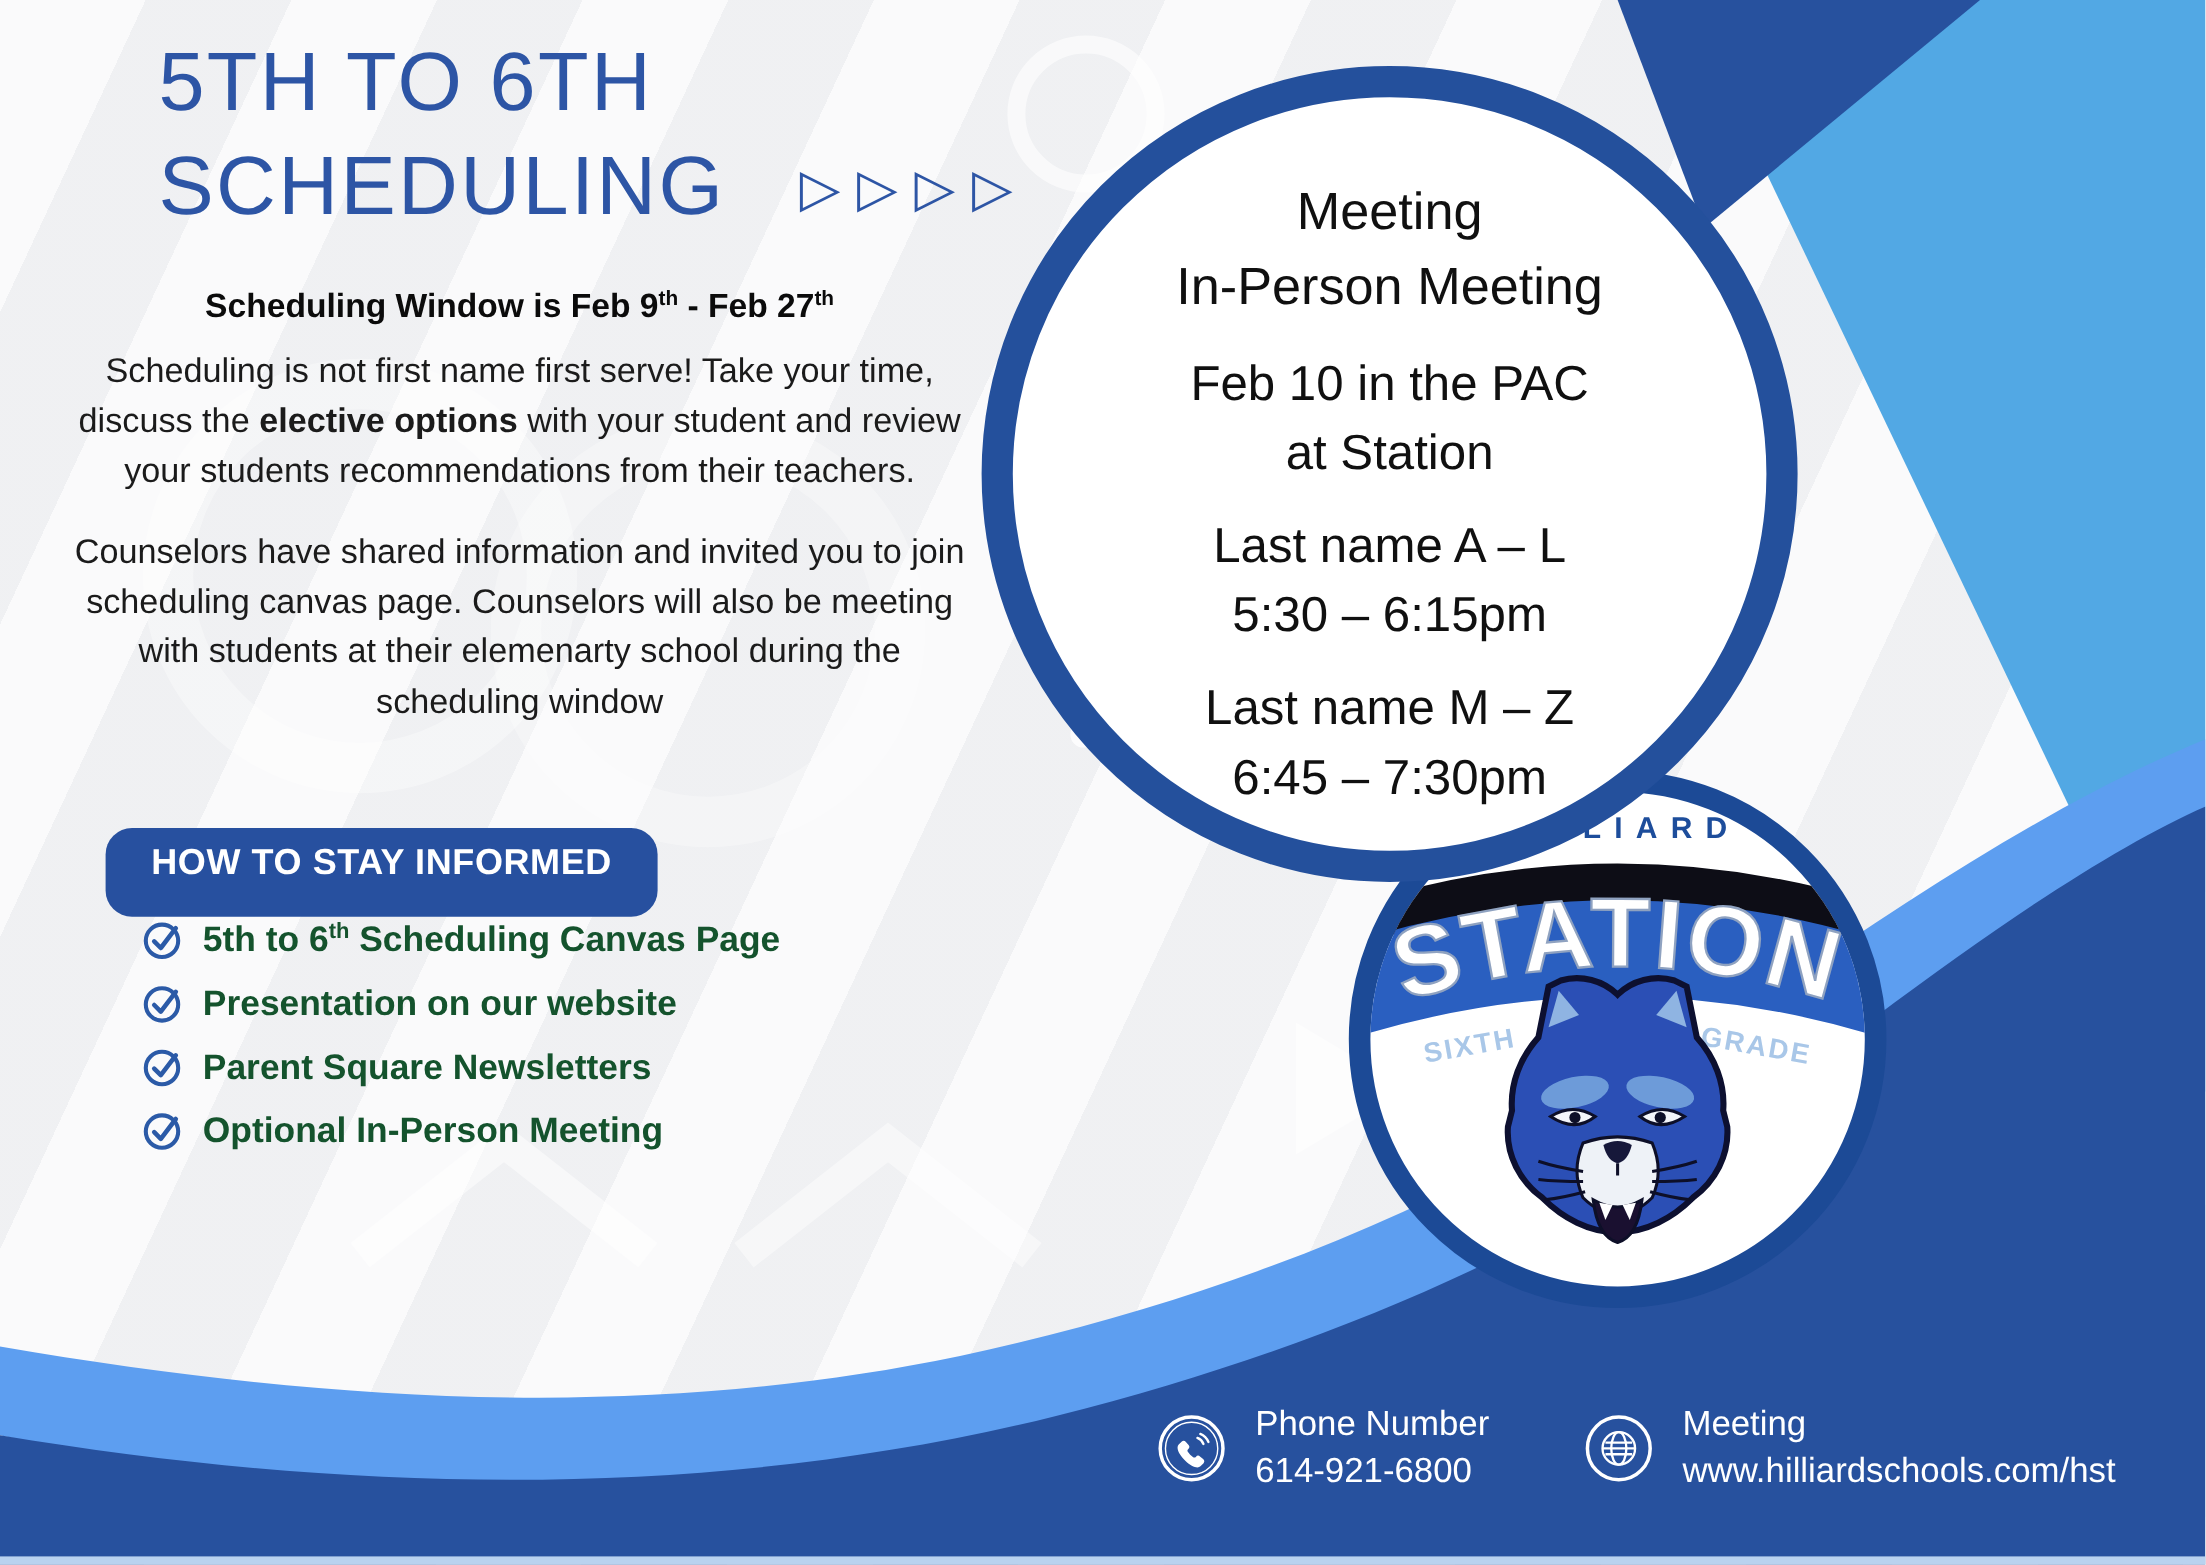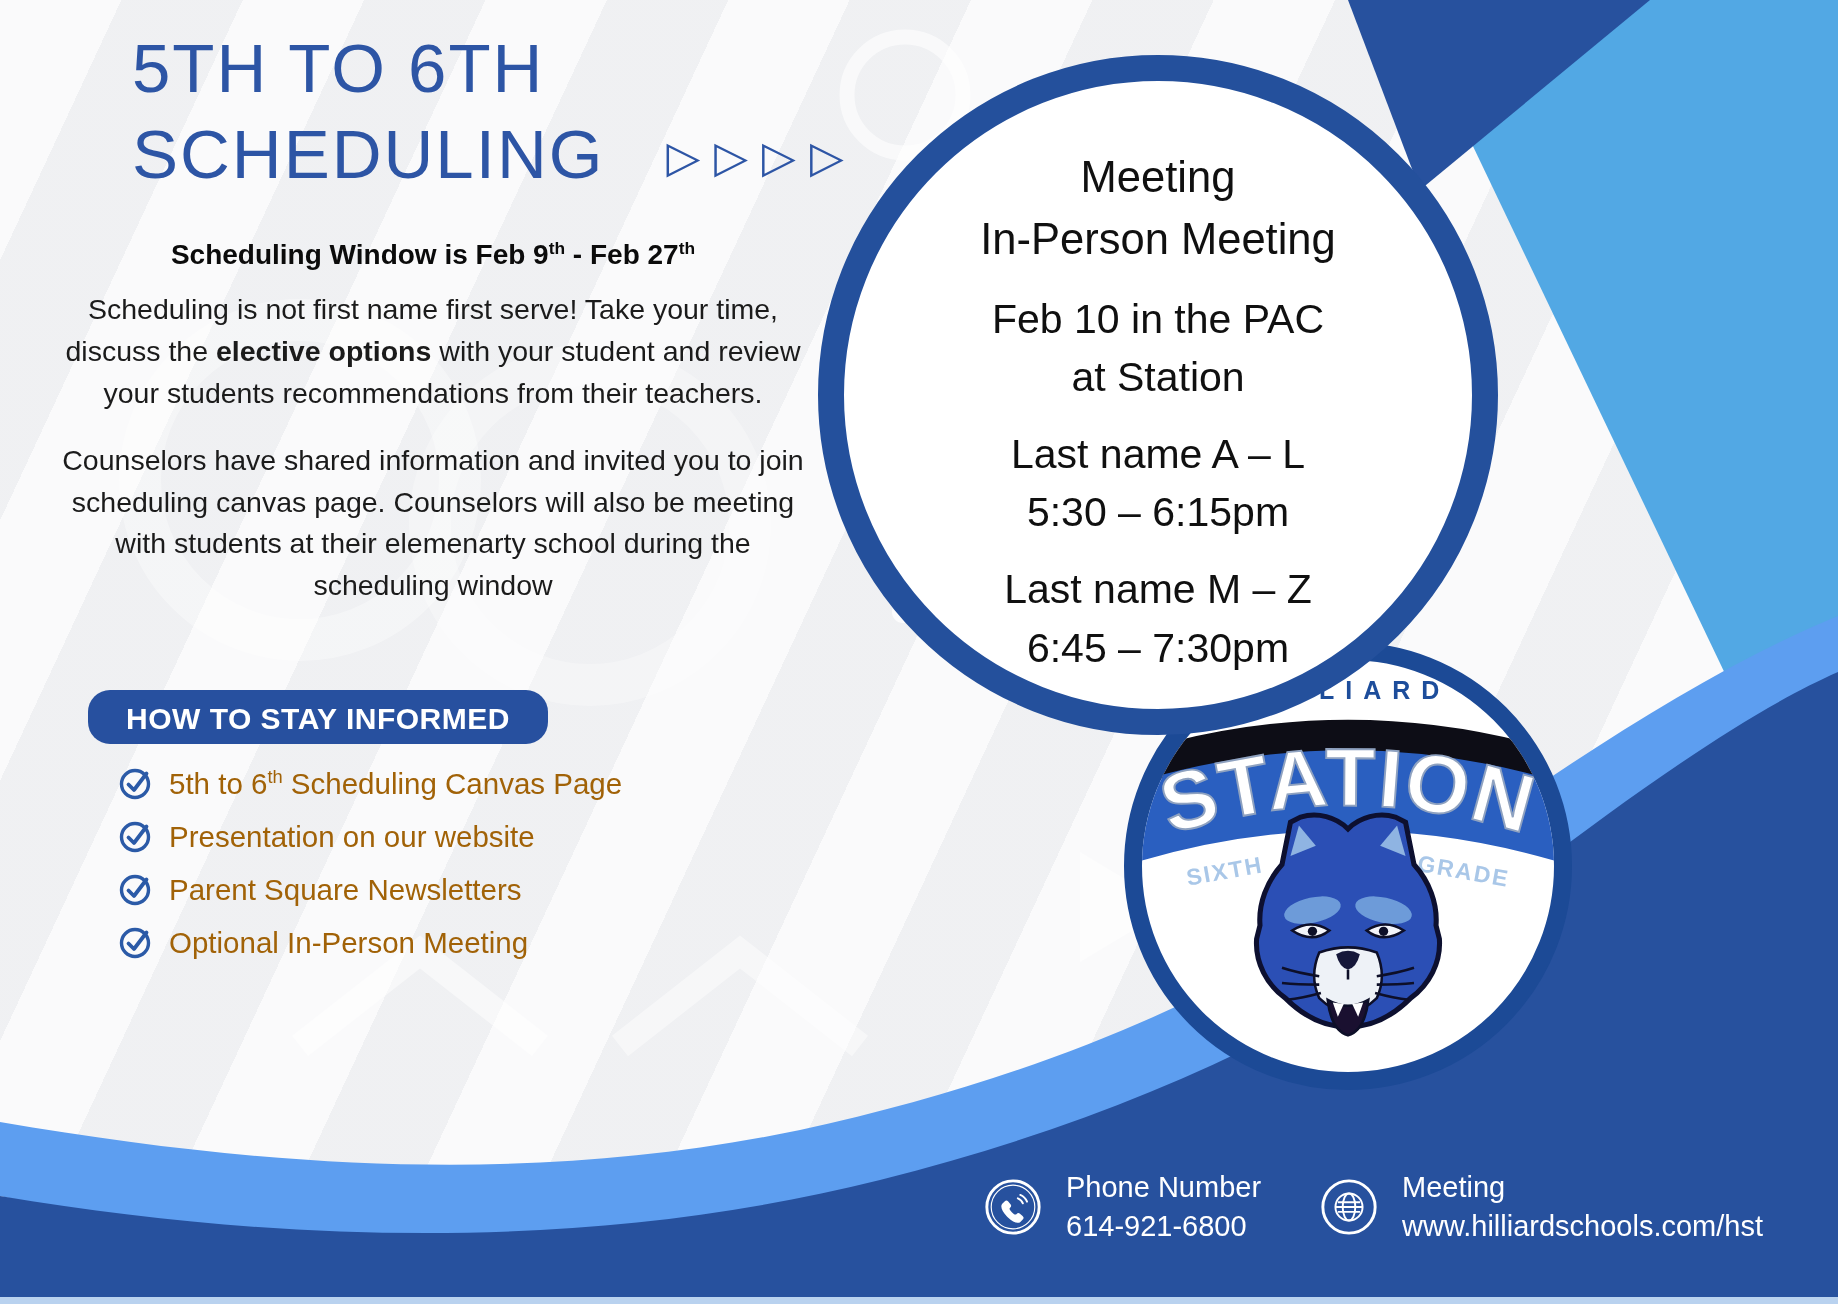--- a/index.html
+++ b/index.html
@@ -22,28 +22,28 @@
   .title .arrowrow{display:inline-block;font-family:"DejaVu Sans",sans-serif;
     font-size:44px;letter-spacing:14px;vertical-align:6px;margin-left:62px;color:#2d55a5;}
   
   .intro{position:absolute;left:52px;top:238px;width:762px;text-align:center;color:#161616;}
   .intro h2{margin:0 0 18px 0;font-size:28px;font-weight:700;color:#0b0b0b;}
   .intro sup{font-size:0.62em;}
   .intro p{margin:0 0 26px 0;font-size:28.5px;line-height:1.46;font-weight:400;color:#1b1b1b;}
   .intro p b{font-weight:700;}
   
   .pill{
-    position:absolute;left:88px;top:690px;height:54px;line-height:58px;
+    position:absolute;left:88px;top:690px;height:74px;line-height:58px;
     background:#27509f;color:#fff;border-radius:22px;
     padding:0 38px;font-size:30px;font-weight:700;letter-spacing:0.5px;
   }
   .checklist{position:absolute;left:118px;top:762px;}
   .chk-item{display:flex;align-items:center;margin-bottom:11px;height:42px;}
   .chk-item svg{margin-right:15px;flex:0 0 auto;}
-  .chk-text{font-size:29.5px;color:#a16207;}
+  .chk-text{font-size:29.5px;color:#14532d;font-weight:bold;}
   .chk-text sup{font-size:0.62em;}
   
   .meet-circle{
     position:absolute;left:818px;top:55px;width:628px;height:628px;
     background:#fff;border:26px solid #24509c;border-radius:50%;
     text-align:center;z-index:6;
   }
   .meet-inner{padding-top:66px;color:#101010;}
   .cl{font-size:41px;line-height:1.42;}
   .cl.big{font-size:43.5px;}
@@ -64,21 +64,21 @@
     color:#a9c7e8;letter-spacing:2px;
   }
   .logo-side.left{left:44px;transform:rotate(-10deg);}
   .logo-side.right{right:44px;transform:rotate(10deg);}
   .cougar{position:absolute;left:96px;top:148px;}
   
   .footer-group{position:absolute;display:flex;align-items:center;color:#fff;z-index:7;}
   .footer-group .fico{margin-right:22px;}
   .f-label{font-size:29px;line-height:1.35;font-weight:400;}
   .f-value{font-size:29px;line-height:1.35;font-weight:400;}
-  .fg-phone{left:982px;top:1168px;}
+  .fg-phone{left:962px;top:1168px;}
   .fg-web{left:1318px;top:1168px;}
   .bottom-strip{position:absolute;left:0;bottom:0;width:100%;height:7px;
     background:#b9d2ef;z-index:8;}
 </style>
 </head>
 <body>
 
 <div id="canvas">
 
   <div class="stripes"></div>

